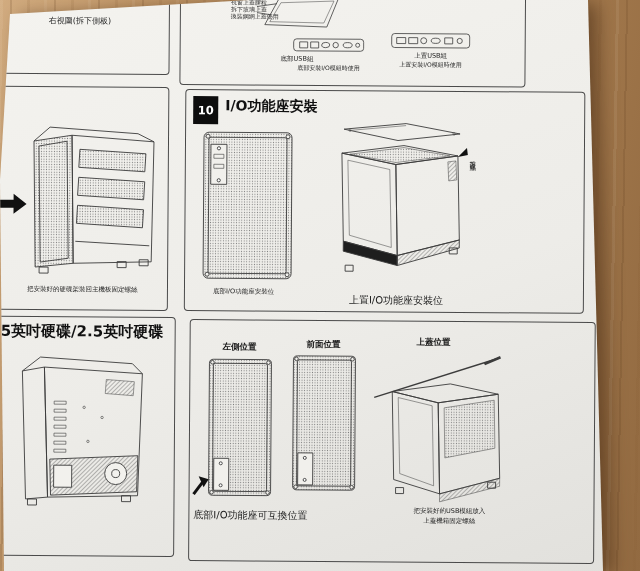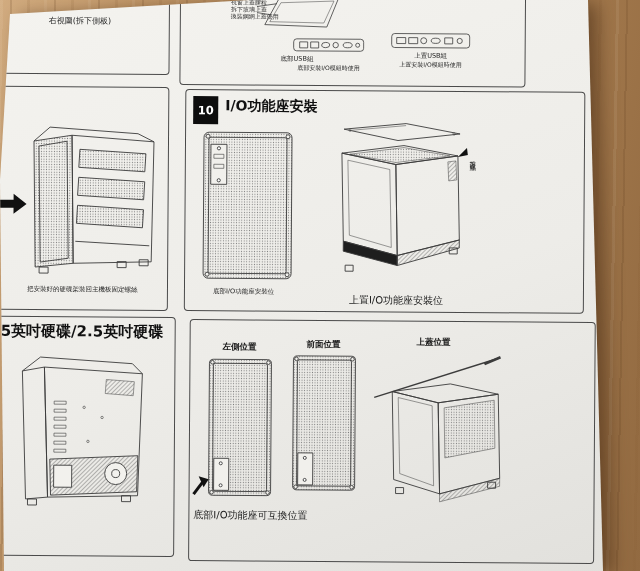--- a/index.html
+++ b/index.html
@@ -329,18 +329,22 @@
                 <polygon points="66,57 126,48 128,132 68,148"></polygon>
                 <polygon points="72,62 122,54 123,102 73,112" fill="url(#df3)" stroke-width="0.5"></polygon>
                 <polygon points="68,148 128,132 128,140 68,156" fill="url(#hf3)" stroke-width="0.5"></polygon>
                 <rect x="24" y="142" width="8" height="6"></rect>
                 <rect x="116" y="136" width="8" height="6"></rect>
               </g>
             </svg>
           </div>
 
           <div class="f-cap1">底部I/O功能座可互換位置</div>
+          <div class="f-cap2">
+            <div>把安裝好的USB模組放入</div>
+            <div>上蓋機箱固定螺絲</div>
+          </div>
         </section>
 
       </div>
     </div>
   </div>
 </div>
 
 </body></html>

